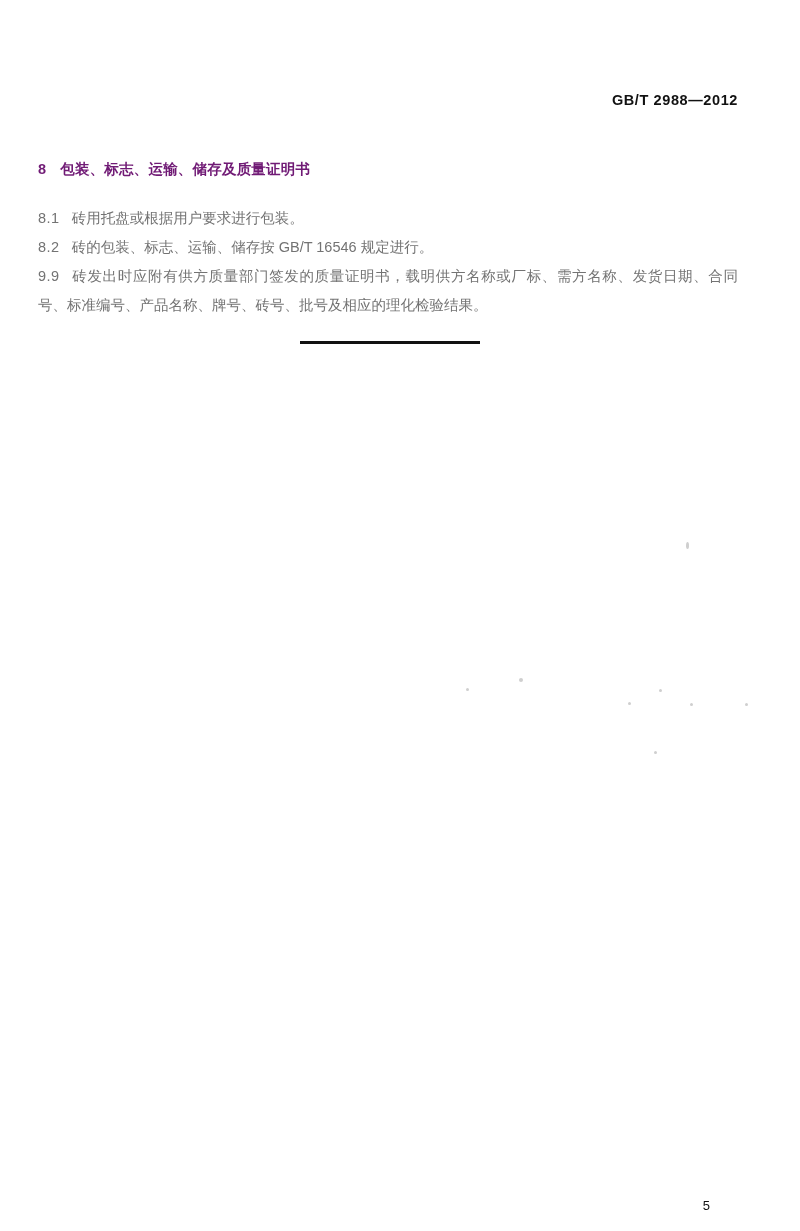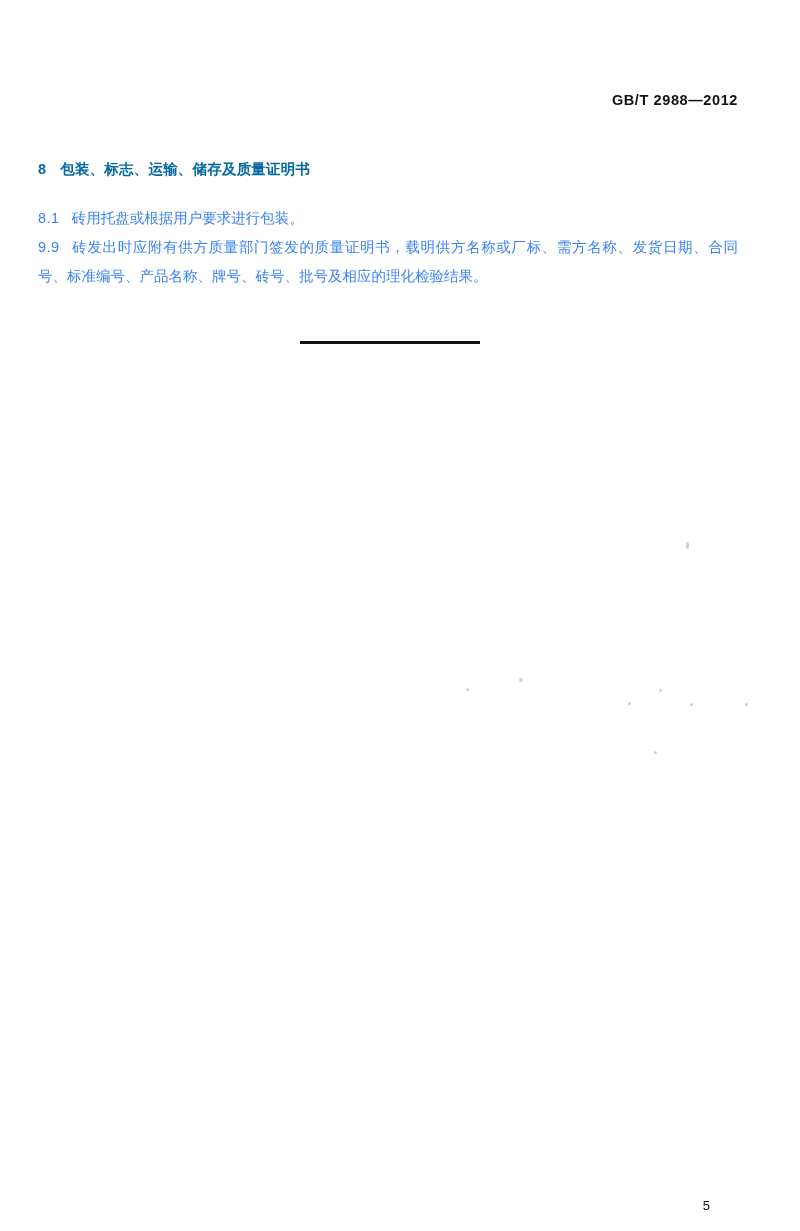--- a/index.html
+++ b/index.html
@@ -29,37 +29,37 @@
     color: #111111;
     white-space: nowrap;
   }
   .clause-title {
     position: absolute;
     top: 140px;
     left: 38px;
     font-family: "Liberation Sans", sans-serif;
     font-size: 14.5px;
     font-weight: bold;
-    color: #0369a1;
+    color: #701a75;
     letter-spacing: 0.2px;
     white-space: nowrap;
   }
   .clause-title .num {
     margin-right: 14px;
   }
   .body-block {
     position: absolute;
     top: 184px;
     left: 38px;
     width: 700px;
   }
   .para {
     font-family: "Liberation Sans", sans-serif;
     font-size: 14.5px;
-    color: #3b82f6;
+    color: #737373;
     line-height: 29px;
     text-align: justify;
     text-justify: inter-ideograph;
     margin: 0 0 0 0;
   }
   .para .pnum {
     margin-right: 12px;
     letter-spacing: 0.5px;
   }
   .rule {
@@ -94,20 +94,23 @@
 
   <div class="clause-title">
     <span class="num">8</span><span>包装、标志、运输、储存及质量证明书</span>
   </div>
 
   <div class="body-block">
     <p class="para">
       <span class="pnum">8.1</span><span>砖用托盘或根据用户要求进行包装。</span>
     </p>
     <p class="para">
+      <span class="pnum">8.2</span><span>砖的包装、标志、运输、储存按 GB/T 16546 规定进行。</span>
+    </p>
+    <p class="para">
       <span class="pnum">9.9</span><span>砖发出时应附有供方质量部门签发的质量证明书，载明供方名称或厂标、需方名称、发货日期、合同号、标准编号、产品名称、牌号、砖号、批号及相应的理化检验结果。</span>
     </p>
   </div>
 
   <div class="rule"></div>
 
   <div class="speck" style="left:686px; top:522px; width:3px; height:7px;"></div>
   <div class="speck" style="left:519px; top:658px; width:4px; height:4px;"></div>
   <div class="speck" style="left:466px; top:668px; width:3px; height:3px;"></div>
   <div class="speck" style="left:659px; top:669px; width:3px; height:3px;"></div>

